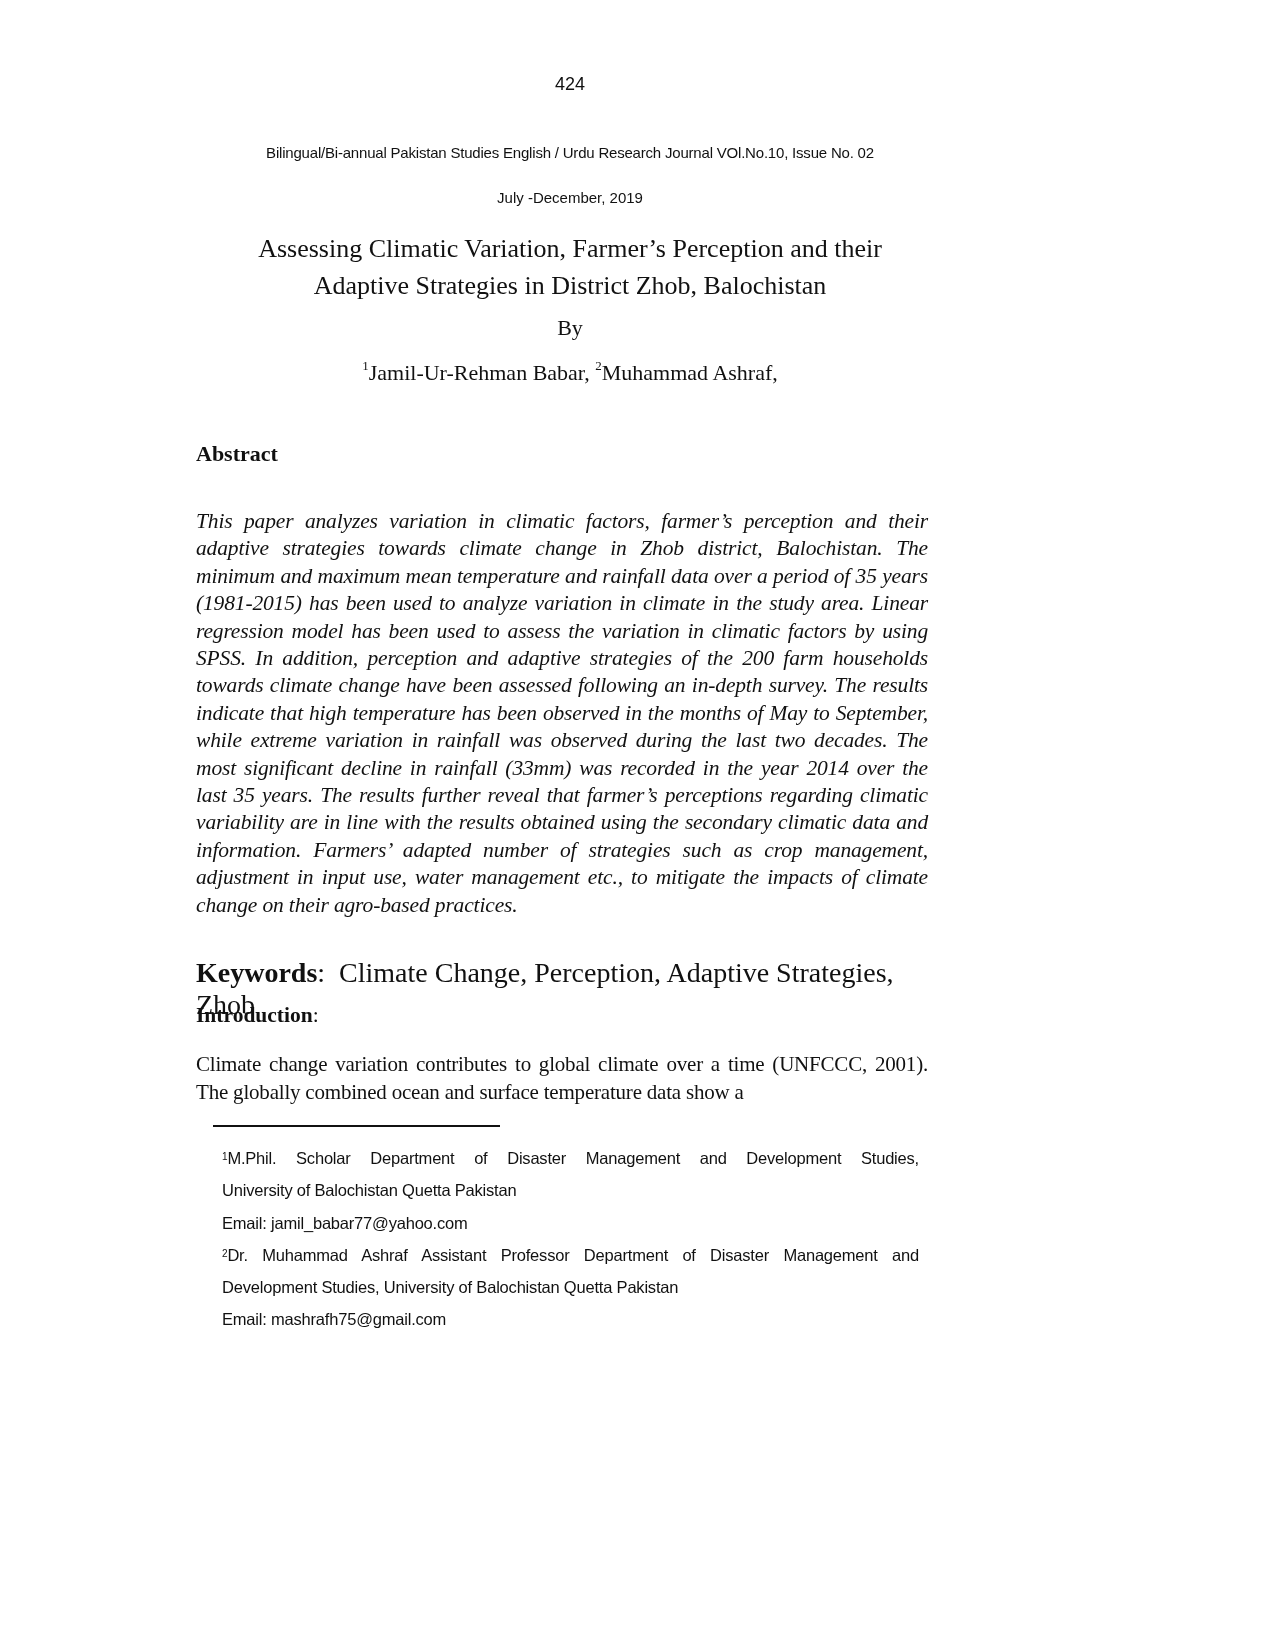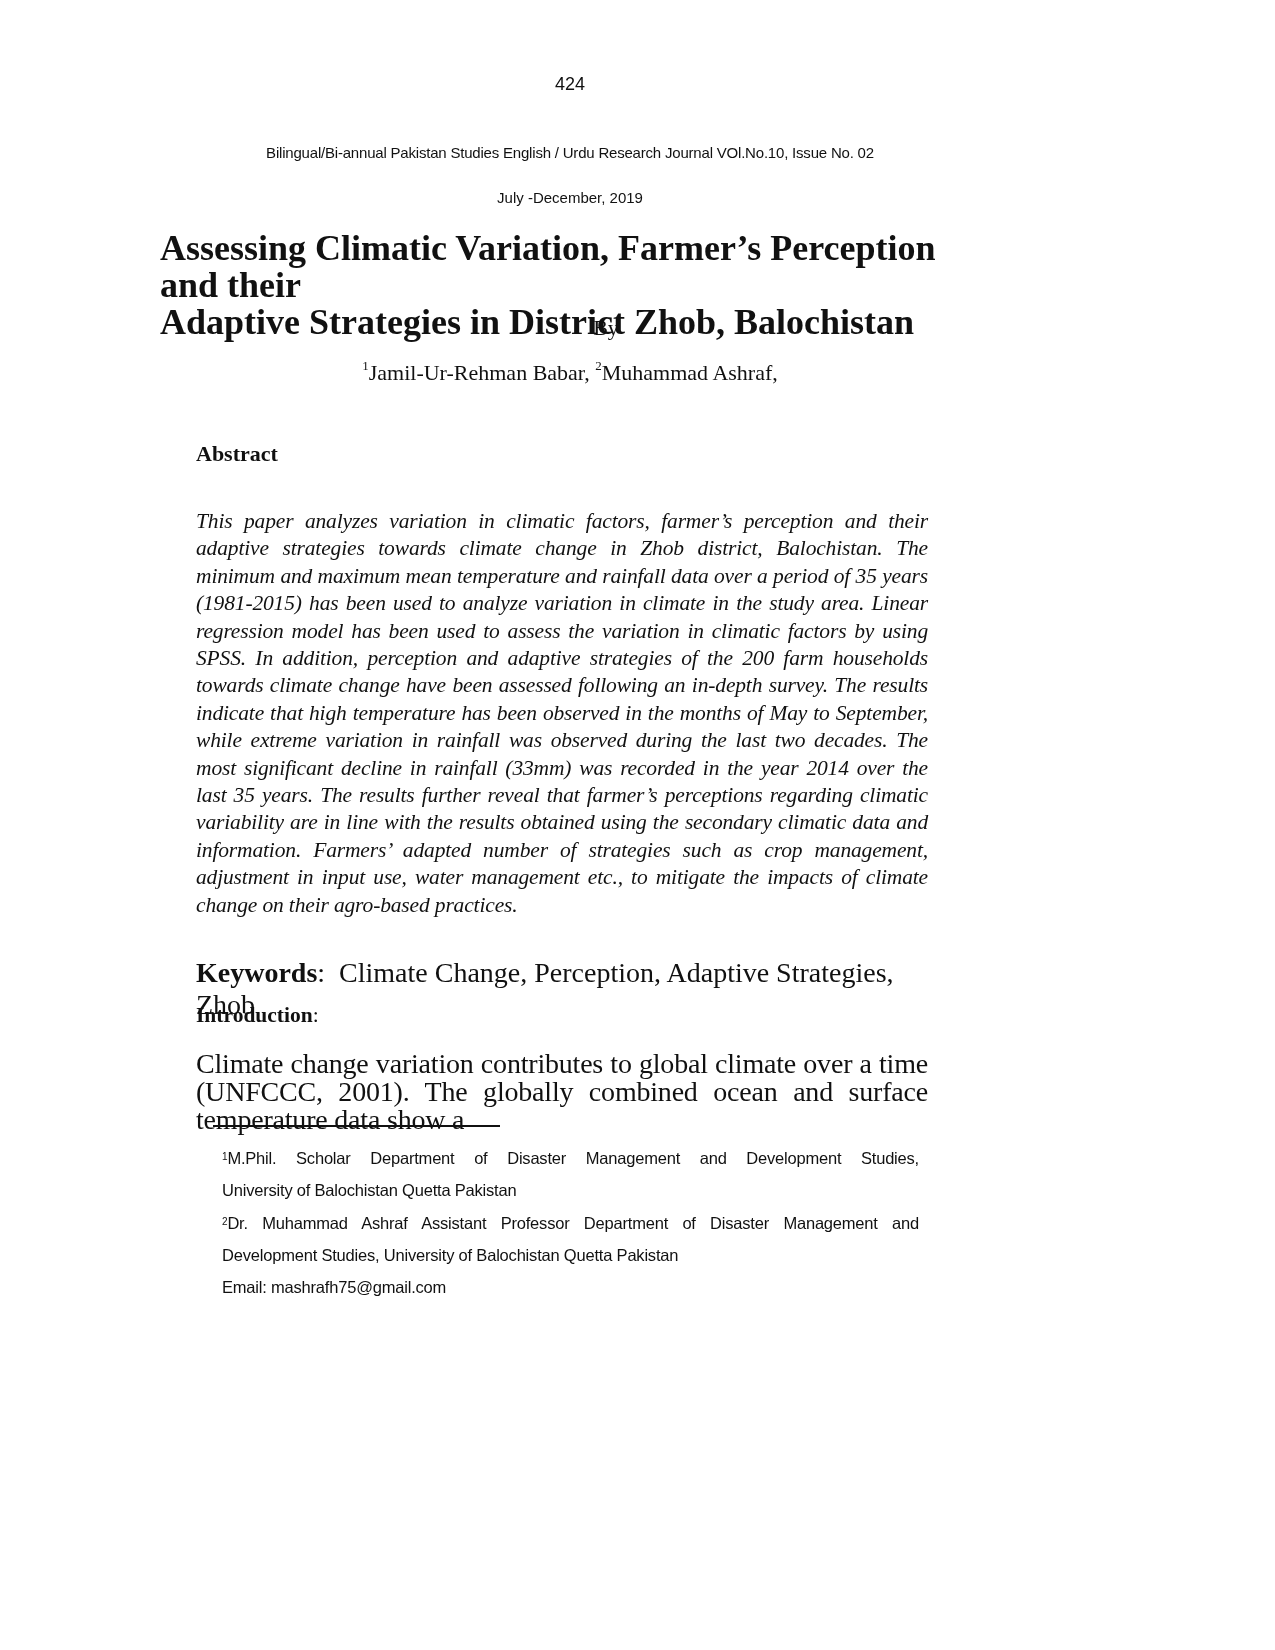--- a/index.html
+++ b/index.html
@@ -40,35 +40,35 @@
       width: 1140px;
       text-align: center;
       font-family: "Liberation Sans", sans-serif;
       font-size: 15px;
     }
     .title {
       position: absolute;
       top: 230px;
       left: 160px;
       width: 820px;
+      text-align: center;
       font-family: "Liberation Serif", serif;
-      font-weight: bold;
-      font-size: 36px;
+      font-weight: normal;
+      font-size: 26px;
       line-height: 37px;
       margin: 0;
     }
     .by {
       position: absolute;
       top: 315px;
       left: 0;
       width: 1140px;
       text-align: center;
       font-family: "Liberation Serif", serif;
       font-size: 22px;
-      padding-left: 36px;
     }
     .authors {
       position: absolute;
       top: 360px;
       left: 0;
       width: 1140px;
       text-align: center;
       font-family: "Liberation Serif", serif;
       font-size: 22px;
     }
@@ -103,21 +103,21 @@
       font-size: 28px;
     }
     .keywords .label { font-weight: bold; }
     .intro-heading {
       top: 1003px;
       font-size: 21.5px;
     }
     .intro-heading .label { font-weight: bold; }
     .intro-body {
       top: 1050px;
-      font-size: 28px;
+      font-size: 21px;
       line-height: 28px;
       text-align: justify;
       letter-spacing: -0.2px;
     }
     .footnote-rule {
       position: absolute;
       top: 1125px;
       left: 213px;
       width: 287px;
       height: 0;
@@ -176,16 +176,17 @@
   <span class="label">Introduction</span><span>:</span>
 </div>
 
 <div class="content intro-body">Climate change variation contributes to global climate over a time (UNFCCC, 2001). The globally combined ocean and surface temperature data show a</div>
 
 <div class="footnote-rule"></div>
 
 <div class="footnotes">
   <p class="just"><sup>1</sup><span>M.Phil. Scholar Department of Disaster Management and Development Studies,</span></p>
   <p>University of Balochistan Quetta Pakistan</p>
+  <p>Email: jamil_babar77@yahoo.com</p>
   <p class="just"><sup>2</sup><span>Dr. Muhammad Ashraf Assistant Professor Department of Disaster Management and</span></p>
   <p>Development Studies, University of Balochistan Quetta Pakistan</p>
   <p>Email: mashrafh75@gmail.com</p>
 </div>
 
 </body></html>

